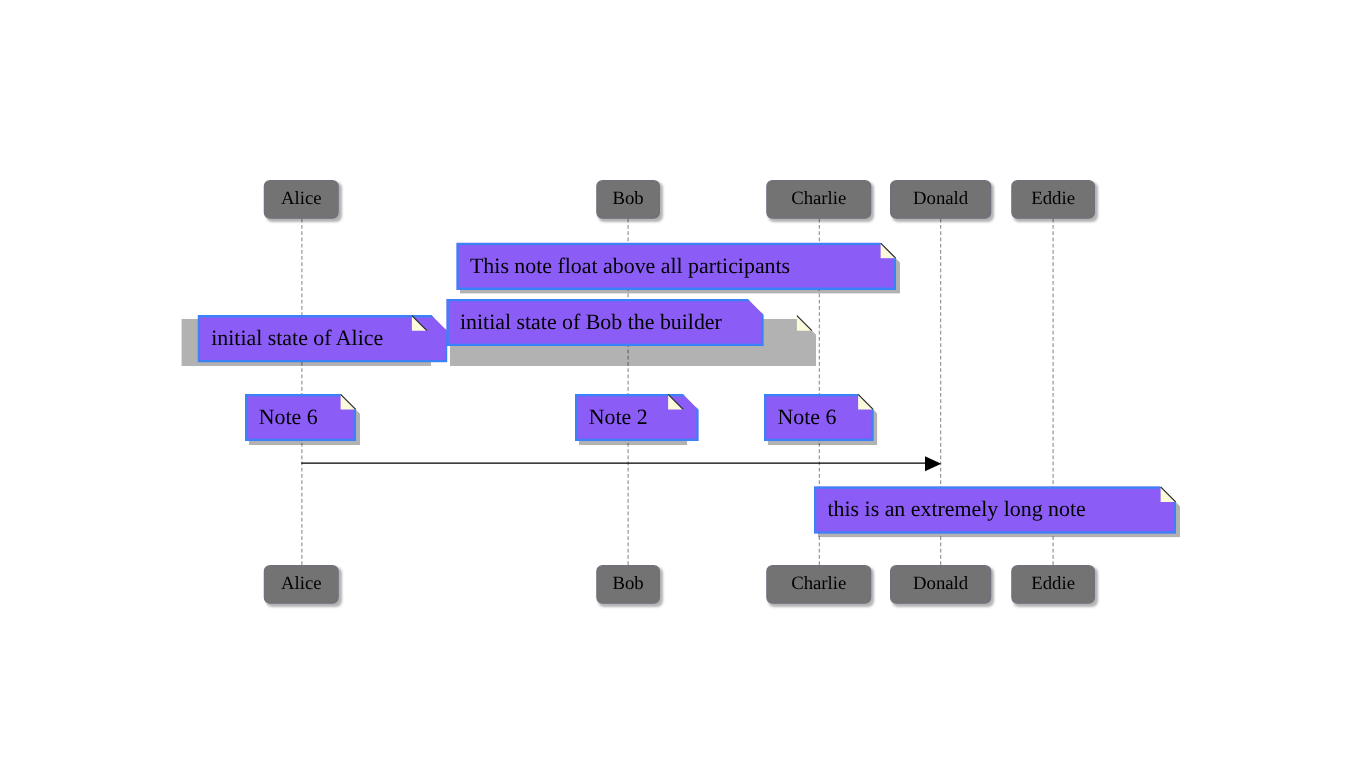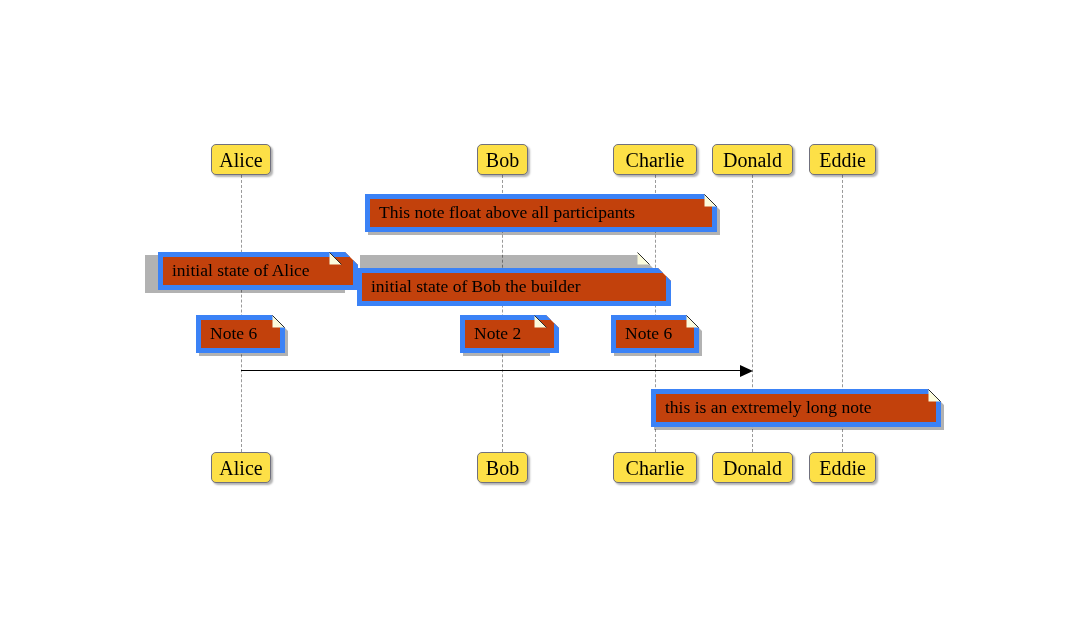--- a/index.html
+++ b/index.html
@@ -25,41 +25,41 @@
     width: 0;
     border-left: 1px dashed #9a9a9a;
     z-index: 1;
   }
 
   
   .participant {
     position: absolute;
     box-sizing: border-box;
     height: 31px;
-    background: #fde047;
+    background: #737373;
     border: 1px solid #70707e;
     border-radius: 5px;
     display: flex;
     align-items: center;
     justify-content: center;
-    font-size: 20px;
+    font-size: 15px;
     color: #000000;
     line-height: 1;
     box-shadow: 2px 2px 2px rgba(0,0,0,0.30);
     z-index: 4;
     white-space: nowrap;
   }
 
   
   .note {
     position: absolute;
     box-sizing: border-box;
     height: 38px;
-    background: #c2410c;
-    border: 5px solid #3b82f6;
+    background: #8b5cf6;
+    border: 2px solid #3b82f6;
     display: flex;
     align-items: center;
     font-size: 17.5px;
     color: #000000;
     line-height: 1;
     padding-left: 9px;
     padding-right: 18px;
     white-space: nowrap;
     z-index: 5;
     
@@ -132,21 +132,21 @@
           <path d="M0.5 0.5 L12.5 12.5" fill="none" stroke="#2a2a2a" stroke-width="1"></path>
         </svg>
       </div>
       <div class="note" style="left: 142px; top: 252px; width: 200px; margin-left: 16px;">initial state of Alice</div>
       <div class="note-fold" style="left: 329px; top: 252px;">
         <svg width="13" height="13" viewBox="0 0 13 13">
           <path d="M0.5 0.5 L0.5 12.5 L12.5 12.5 Z" fill="#fbfbdc" stroke="none"></path>
           <path d="M0.5 0.5 L12.5 12.5" fill="none" stroke="#2a2a2a" stroke-width="1"></path>
         </svg>
       </div>
-      <div class="note" style="left: 357px; top: 268px; width: 314px;">initial state of Bob the builder</div>
+      <div class="note" style="left: 357px; top: 239px; width: 254px;">initial state of Bob the builder</div>
       <div class="note-fold" style="left: 637px; top: 252px;">
         <svg width="13" height="13" viewBox="0 0 13 13">
           <path d="M0.5 0.5 L0.5 12.5 L12.5 12.5 Z" fill="#fbfbdc" stroke="none"></path>
           <path d="M0.5 0.5 L12.5 12.5" fill="none" stroke="#2a2a2a" stroke-width="1"></path>
         </svg>
       </div>
       <div class="note" style="left: 196px; top: 315px; width: 89px;">Note 6</div>
       <div class="note-fold" style="left: 272px; top: 315px;">
         <svg width="13" height="13" viewBox="0 0 13 13">
           <path d="M0.5 0.5 L0.5 12.5 L12.5 12.5 Z" fill="#fbfbdc" stroke="none"></path>

